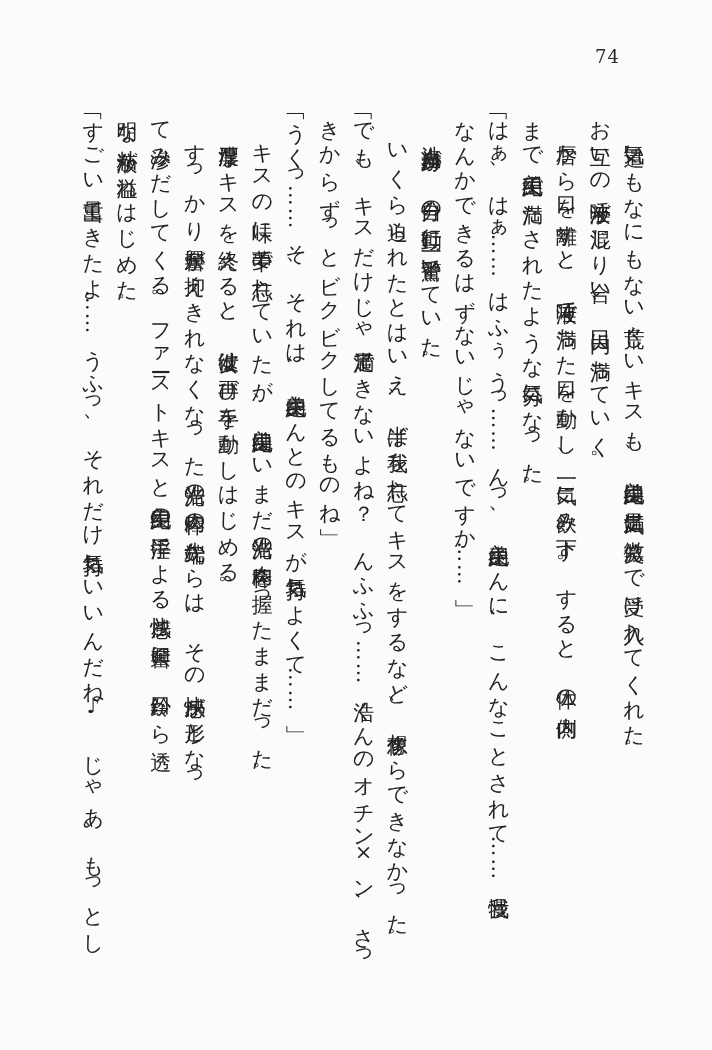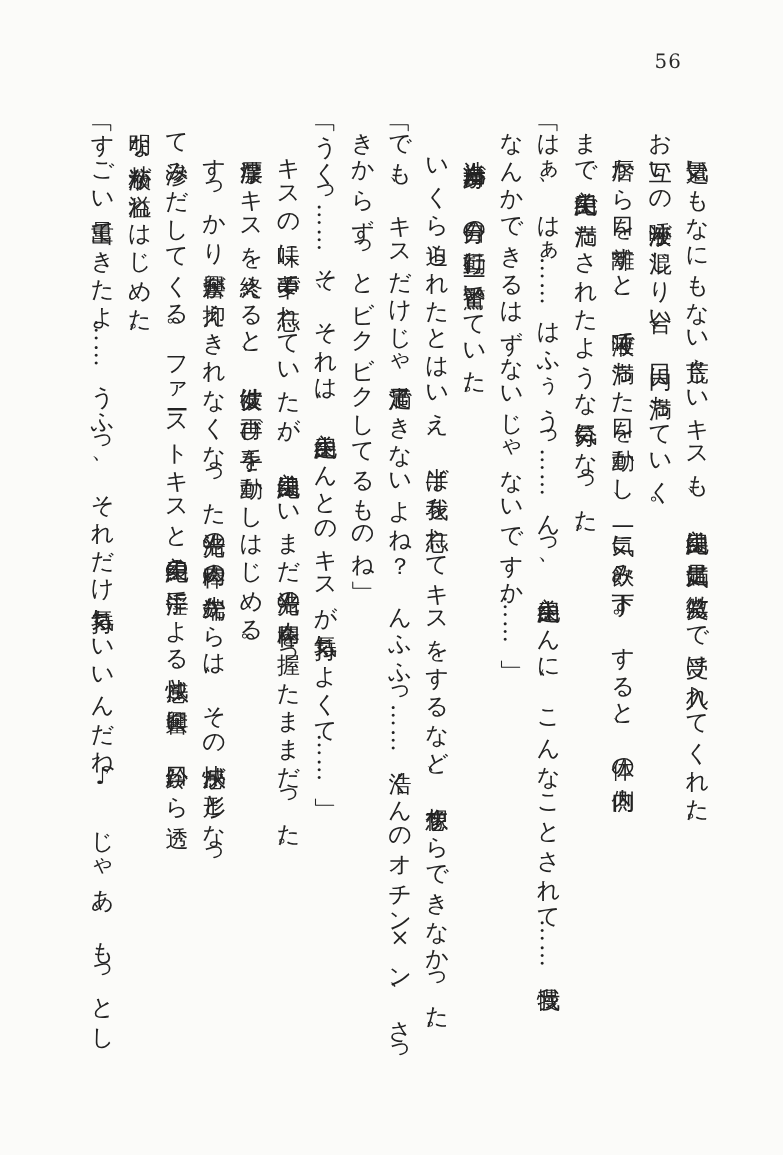--- a/index.html
+++ b/index.html
@@ -40,21 +40,21 @@
     white-space: nowrap;
   }
   .tline.indent {
     padding-top: 23px;
   }
 </style>
 </head>
 <body>
 
 <div class="page">
-  <div class="page-number">56</div>
+  <div class="page-number">74</div>
 
   <div class="text-block">
     <div class="tline indent">気遣いもなにもない荒々しいキスも、美由紀は満足気に微笑んで受け入れてくれた。</div>
     <div class="tline">お互いの唾液が混じり合い、口内に満ちていく。</div>
     <div class="tline indent">唇から口を離すと、唾液で満ちた口を動かし、一気に飲み下す。すると、体の内側</div>
     <div class="tline">まで美由紀で満たされたような気分になった。</div>
     <div class="tline">「はぁ、はぁ……はふぅうっ……んっ、美由紀さんに、こんなことされて……我慢</div>
     <div class="tline">なんかできるはずないじゃないですか……」</div>
     <div class="tline indent">浩光自身が、自分の行動に一番驚いていた。</div>
     <div class="tline indent">いくら迫られたとはいえ、半ば我を忘れてキスをするなど、想像すらできなかった。</div>

